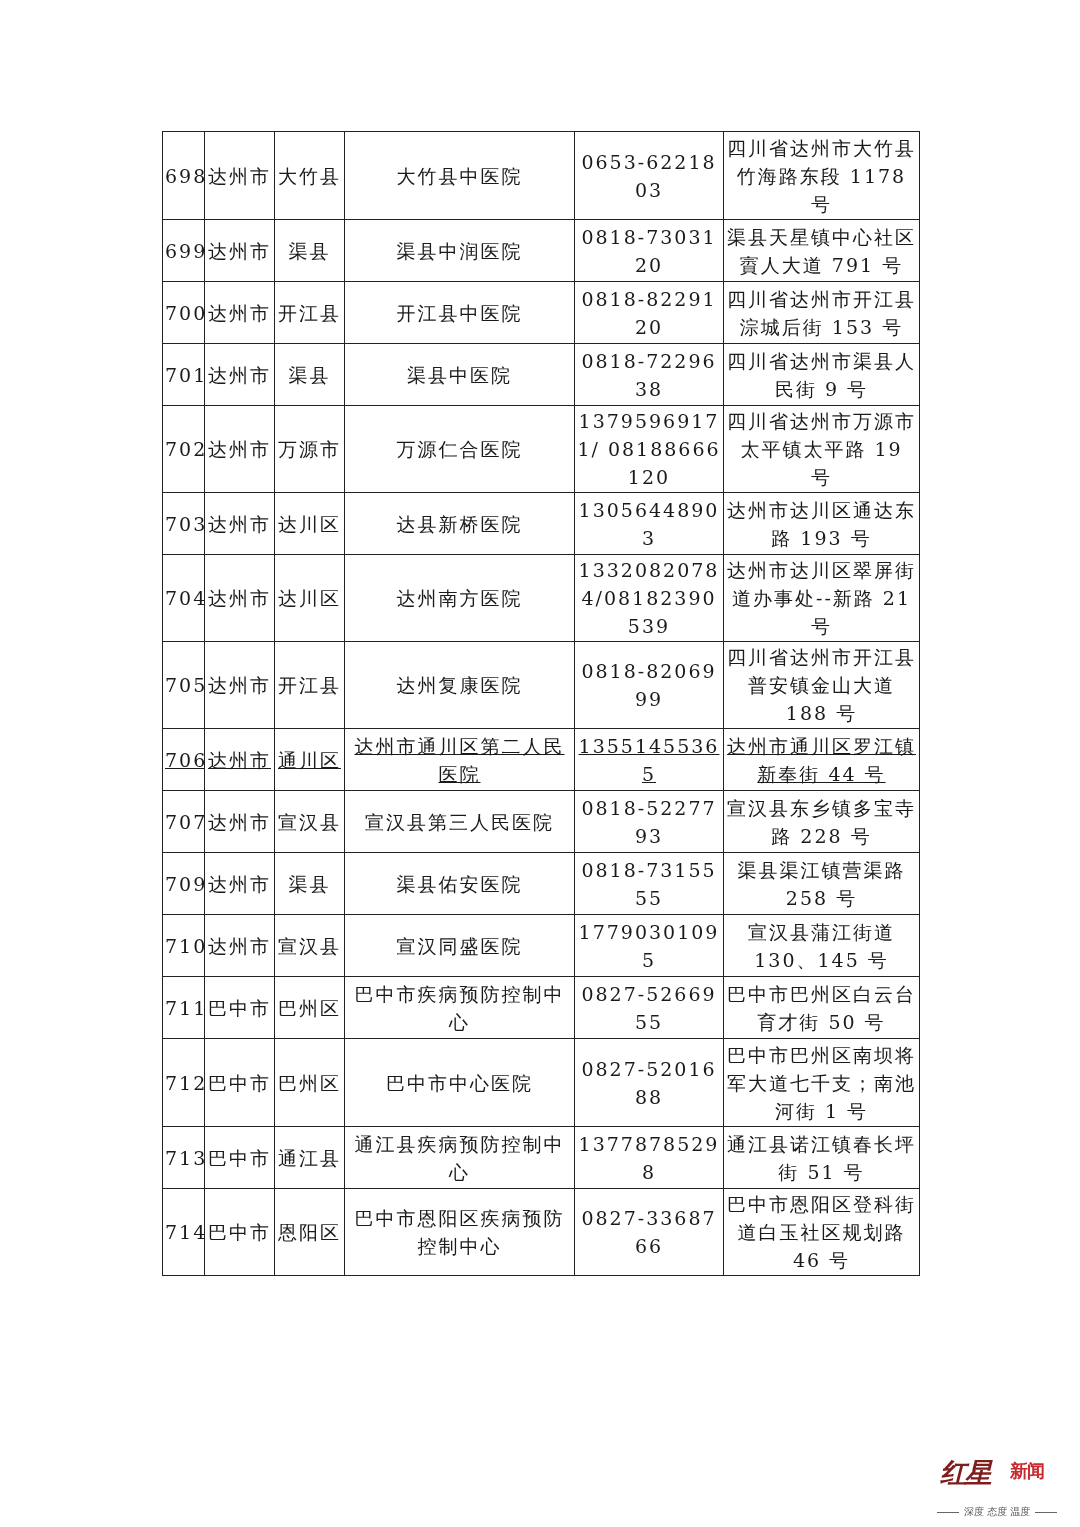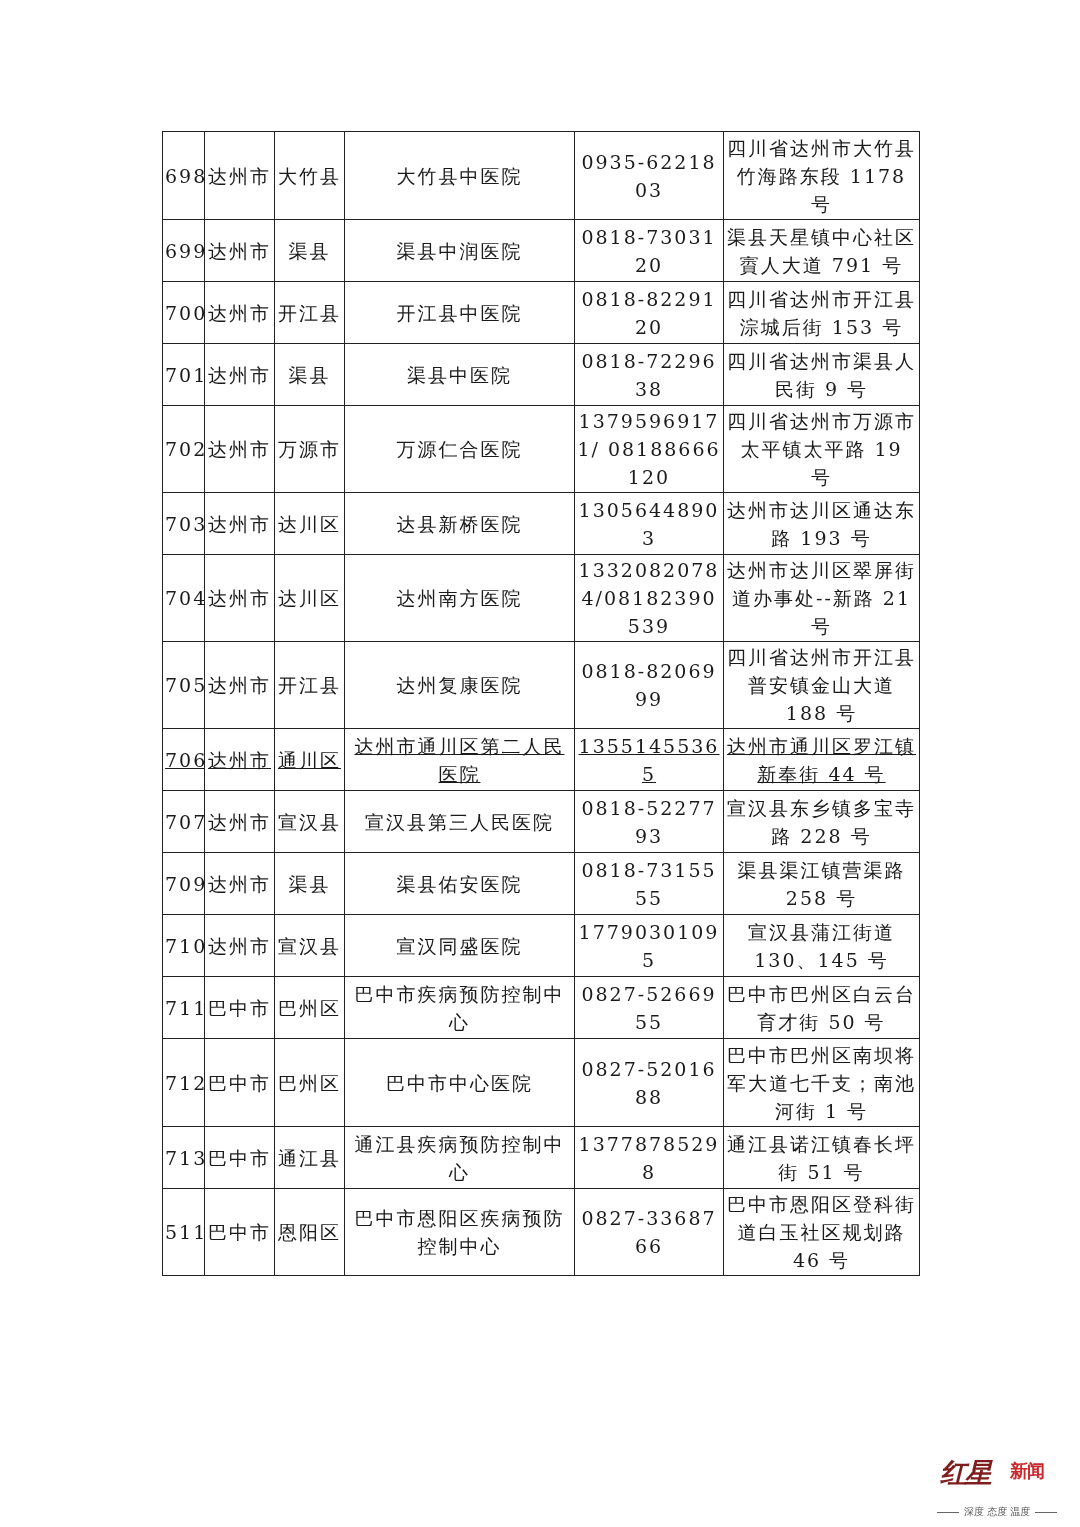--- a/index.html
+++ b/index.html
@@ -37,21 +37,21 @@
         <col class="w4">
         <col class="w5">
         <col class="w6">
     </colgroup>
     <tbody id="tbody">
         <tr style="height: 88px;">
           <td class="c-no">698</td>
           <td class="c-city">达州市</td>
           <td class="c-district">大竹县</td>
           <td class="c-hosp">大竹县中医院</td>
-          <td class="c-phone">0935-6221803</td>
+          <td class="c-phone">0653-6221803</td>
           <td class="c-addr">四川省达州市大竹县竹海路东段 1178 号</td>
         </tr>
         <tr style="height: 62px;">
           <td class="c-no">699</td>
           <td class="c-city">达州市</td>
           <td class="c-district">渠县</td>
           <td class="c-hosp">渠县中润医院</td>
           <td class="c-phone">0818-7303120</td>
           <td class="c-addr">渠县天星镇中心社区賨人大道 791 号</td>
         </tr>
@@ -153,21 +153,21 @@
         </tr>
         <tr style="height: 62px;">
           <td class="c-no">713</td>
           <td class="c-city">巴中市</td>
           <td class="c-district">通江县</td>
           <td class="c-hosp">通江县疾病预防控制中心</td>
           <td class="c-phone">13778785298</td>
           <td class="c-addr">通江县诺江镇春长坪街 51 号</td>
         </tr>
         <tr style="height: 87px;">
-          <td class="c-no">511</td>
+          <td class="c-no">714</td>
           <td class="c-city">巴中市</td>
           <td class="c-district">恩阳区</td>
           <td class="c-hosp">巴中市恩阳区疾病预防控制中心</td>
           <td class="c-phone">0827-3368766</td>
           <td class="c-addr">巴中市恩阳区登科街道白玉社区规划路 46 号</td>
         </tr>
       </tbody>
   </table>
 
   <div class="logo">

